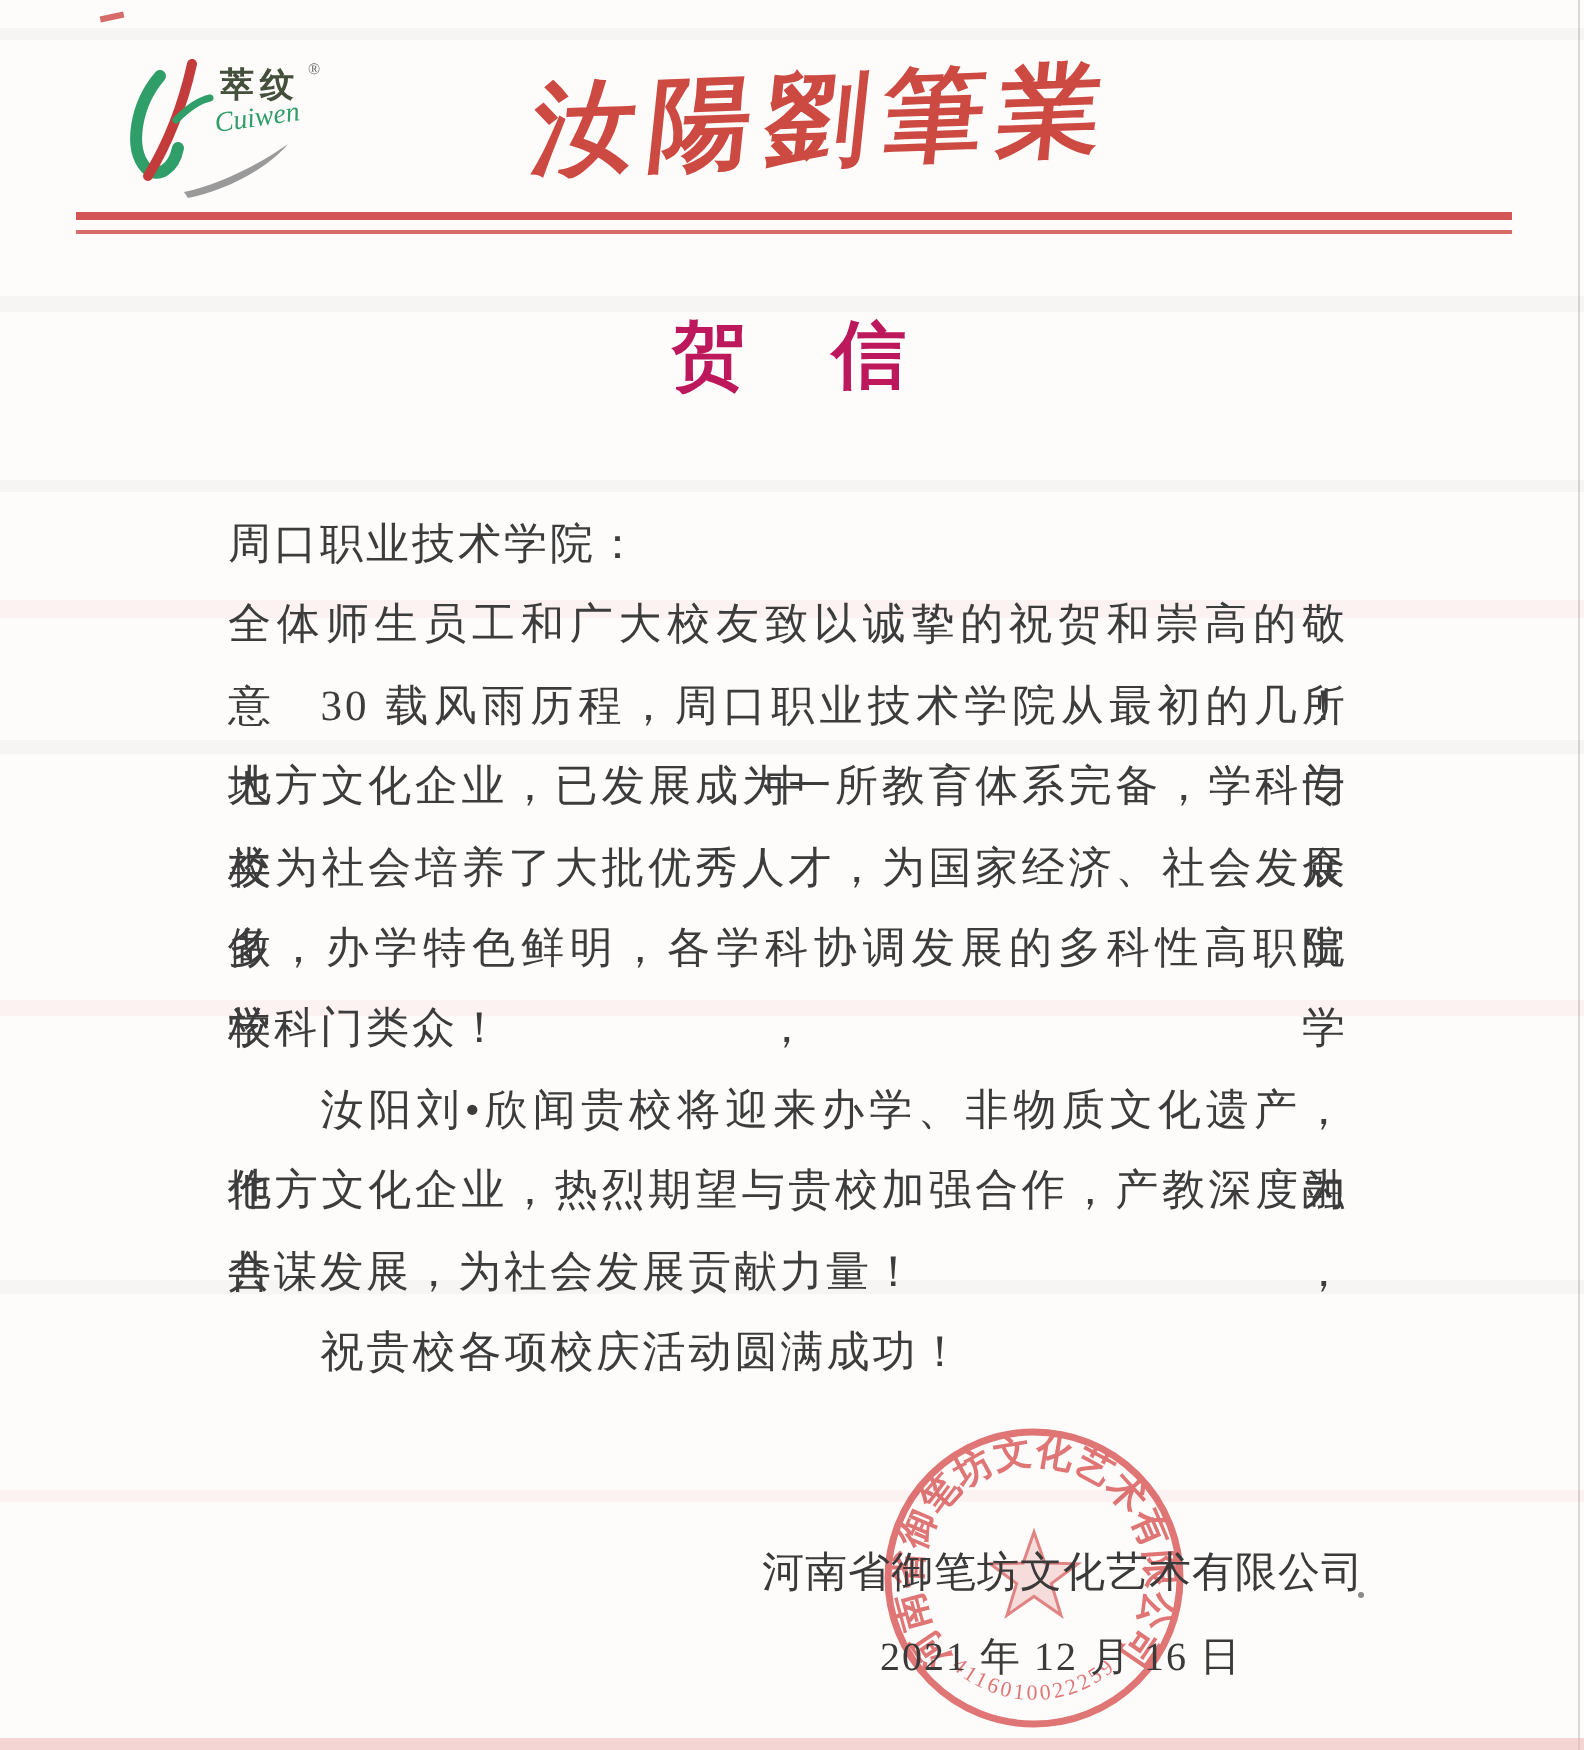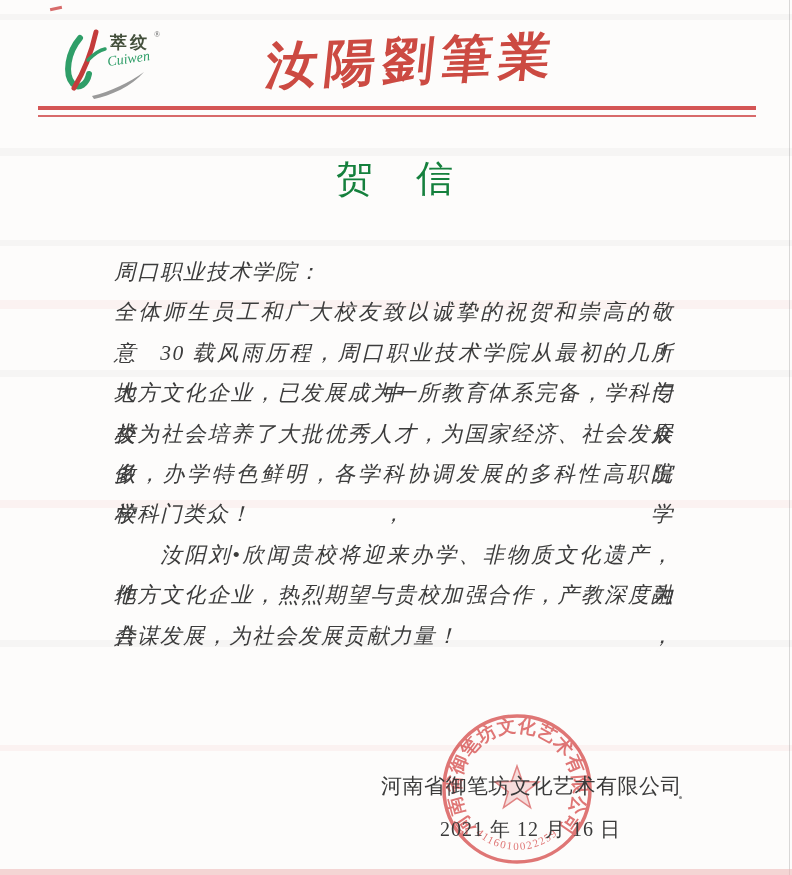--- a/index.html
+++ b/index.html
@@ -24,25 +24,25 @@
     font-family:"Liberation Serif","DejaVu Serif",serif;
   }
   .rule{position:absolute;left:38px;top:106px;width:718px;}
   .rule-thick{height:4px;background:#d45555;}
   .rule-thin{height:2.5px;background:#d86a6a;margin-top:4.5px;}
   .corner-tick{position:absolute;left:50px;top:7px;width:12px;height:3px;background:rgba(205,70,70,0.8);transform:rotate(-12deg);}
 
   
   .letter-title{
     position:absolute;left:0;top:156px;width:100%;height:46px;line-height:46px;
-    text-align:center;font-size:37px;font-weight:400;color:#15803d;letter-spacing:3px;
+    text-align:center;font-size:37px;font-weight:700;color:#be185d;letter-spacing:3px;
   }
 
   
-  .letter-body{position:absolute;left:114px;top:252px;width:560px;color:#3c3c3c;font-style:italic;}
+  .letter-body{position:absolute;left:114px;top:252px;width:560px;color:#3c3c3c;}
   .body-line{
     height:40.4px;line-height:40.4px;font-size:21.5px;letter-spacing:1.5px;
     white-space:nowrap;
   }
   .body-line.fill{white-space:normal;text-align:justify;text-align-last:justify;}
   .body-line.indent{text-indent:2.15em;}
 
   
   .signature-company{
     position:absolute;left:381px;top:771px;height:30px;line-height:30px;
@@ -96,20 +96,21 @@
     <div class="body-line">周口职业技术学院：</div>
     <div class="body-line fill">全体师生员工和广大校友致以诚挚的祝贺和崇高的敬意！</div>
     <div class="body-line indent fill">30 载风雨历程，周口职业技术学院从最初的几所大中专</div>
     <div class="body-line fill">地方文化企业，已发展成为一所教育体系完备，学科门类众</div>
     <div class="body-line fill">校为社会培养了大批优秀人才，为国家经济、社会发展做出</div>
     <div class="body-line fill">多，办学特色鲜明，各学科协调发展的多科性高职院校，学</div>
     <div class="body-line">学科门类众！</div>
     <div class="body-line indent fill">汝阳刘•欣闻贵校将迎来办学、非物质文化遗产，作为</div>
     <div class="body-line fill">地方文化企业，热烈期望与贵校加强合作，产教深度融合，</div>
     <div class="body-line">共谋发展，为社会发展贡献力量！</div>
+    <div class="body-line indent">祝贵校各项校庆活动圆满成功！</div>
   </div>
 
 <div class="signature-company">河南省御笔坊文化艺术有限公司</div>
 <div class="signature-date">2021 年 12 月 16 日</div>
 <div class="ink-dot"></div>
 
 <svg class="seal" viewBox="0 0 160 160">
   <circle cx="80" cy="80" r="73" fill="none" stroke="#dc5f5f" stroke-width="3.5"></circle>
   <defs>
     <path id="sealTextArc" d="M 39.7 120.3 A 57 57 0 1 1 120.3 120.3" fill="none"></path>

